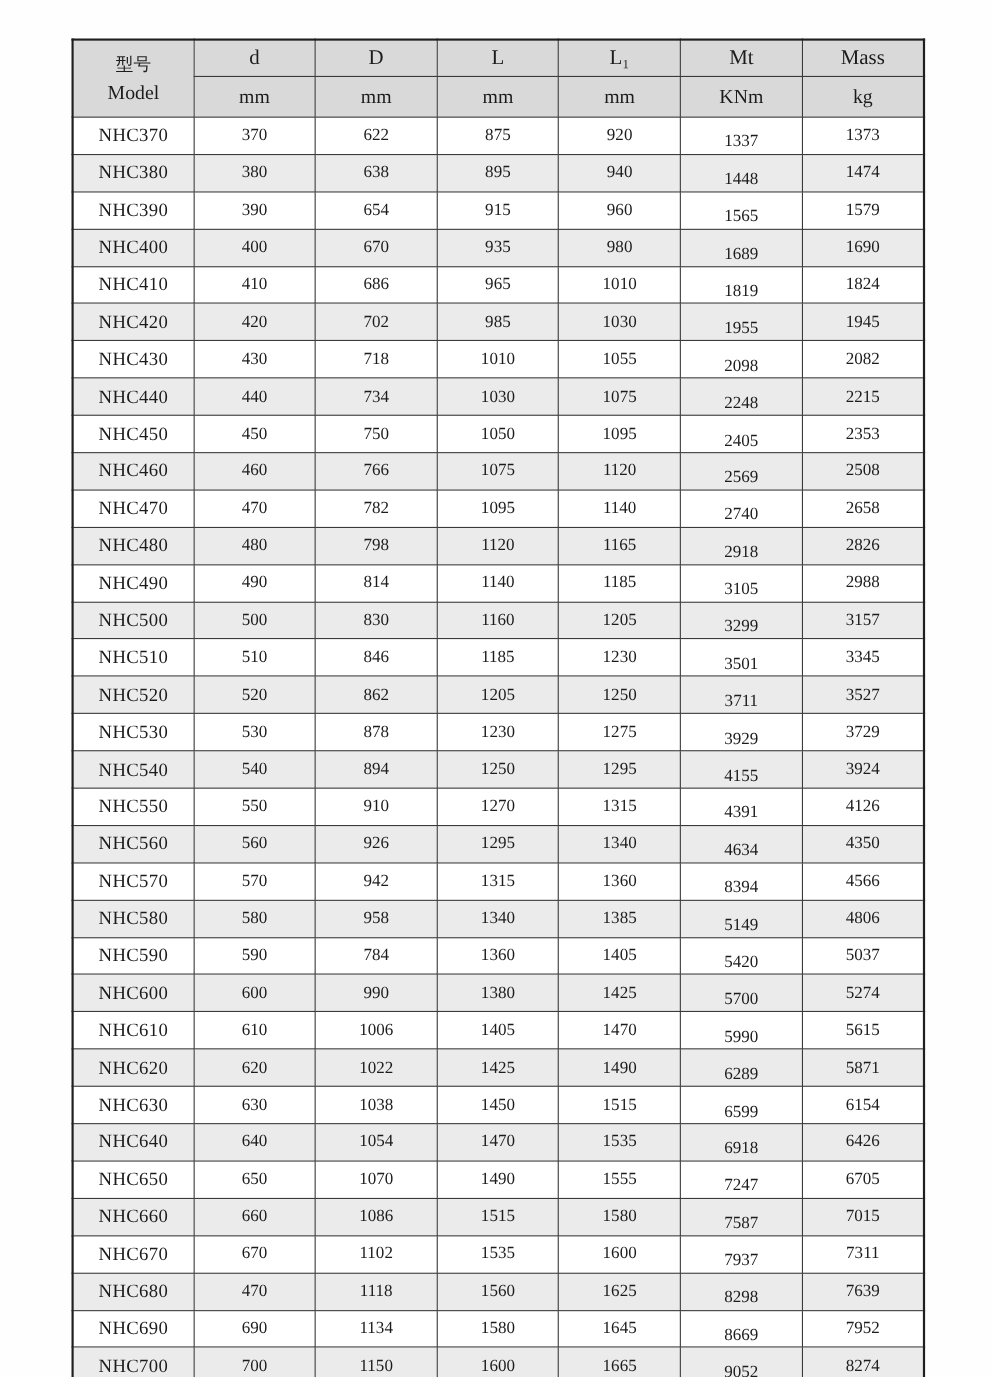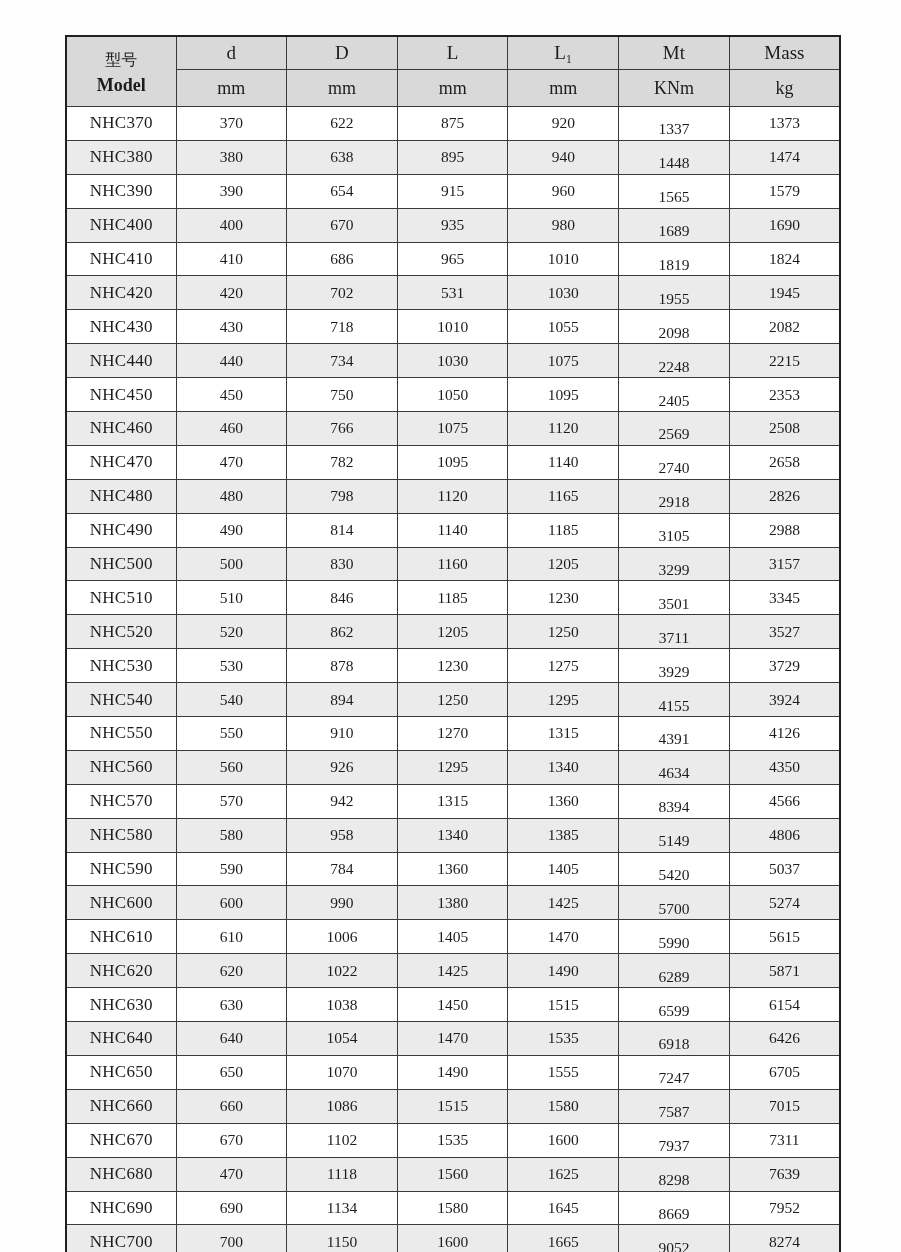--- a/index.html
+++ b/index.html
@@ -40,21 +40,21 @@
     background: #d9d9d9;
     font-weight: normal;
   }
   thead tr.label-row th { height: 32px; font-size: 19px; margin-top: 32px; }
   thead tr.unit-row th  { height: 36px; font-size: 18px; margin-left: 44px; }
   th.model-head {
     font-size: 17px;
     line-height: 1.35;
   }
   th.model-head .zh { font-size: 16px; font-family: "DejaVu Sans", sans-serif; }
-  th.model-head .en { font-size: 18px; font-weight: bold; }
+  th.model-head .en { font-size: 18px; }
   tbody td {
     height: 32.9px;
     font-size: 15.5px;
     background: #ffffff;
   }
   tbody tr:nth-child(even) td { background: #ebebeb; }
   
   tbody td:nth-child(6) span {
     position: relative;
     top: 6px;
@@ -141,21 +141,21 @@
           <td><span>686</span></td>
           <td><span>965</span></td>
           <td><span>1010</span></td>
           <td><span>1819</span></td>
           <td><span>1824</span></td>
         </tr>
         <tr>
           <td><span>NHC420</span></td>
           <td><span>420</span></td>
           <td><span>702</span></td>
-          <td><span>531</span></td>
+          <td><span>985</span></td>
           <td><span>1030</span></td>
           <td><span>1955</span></td>
           <td><span>1945</span></td>
         </tr>
         <tr>
           <td><span>NHC430</span></td>
           <td><span>430</span></td>
           <td><span>718</span></td>
           <td><span>1010</span></td>
           <td><span>1055</span></td>

